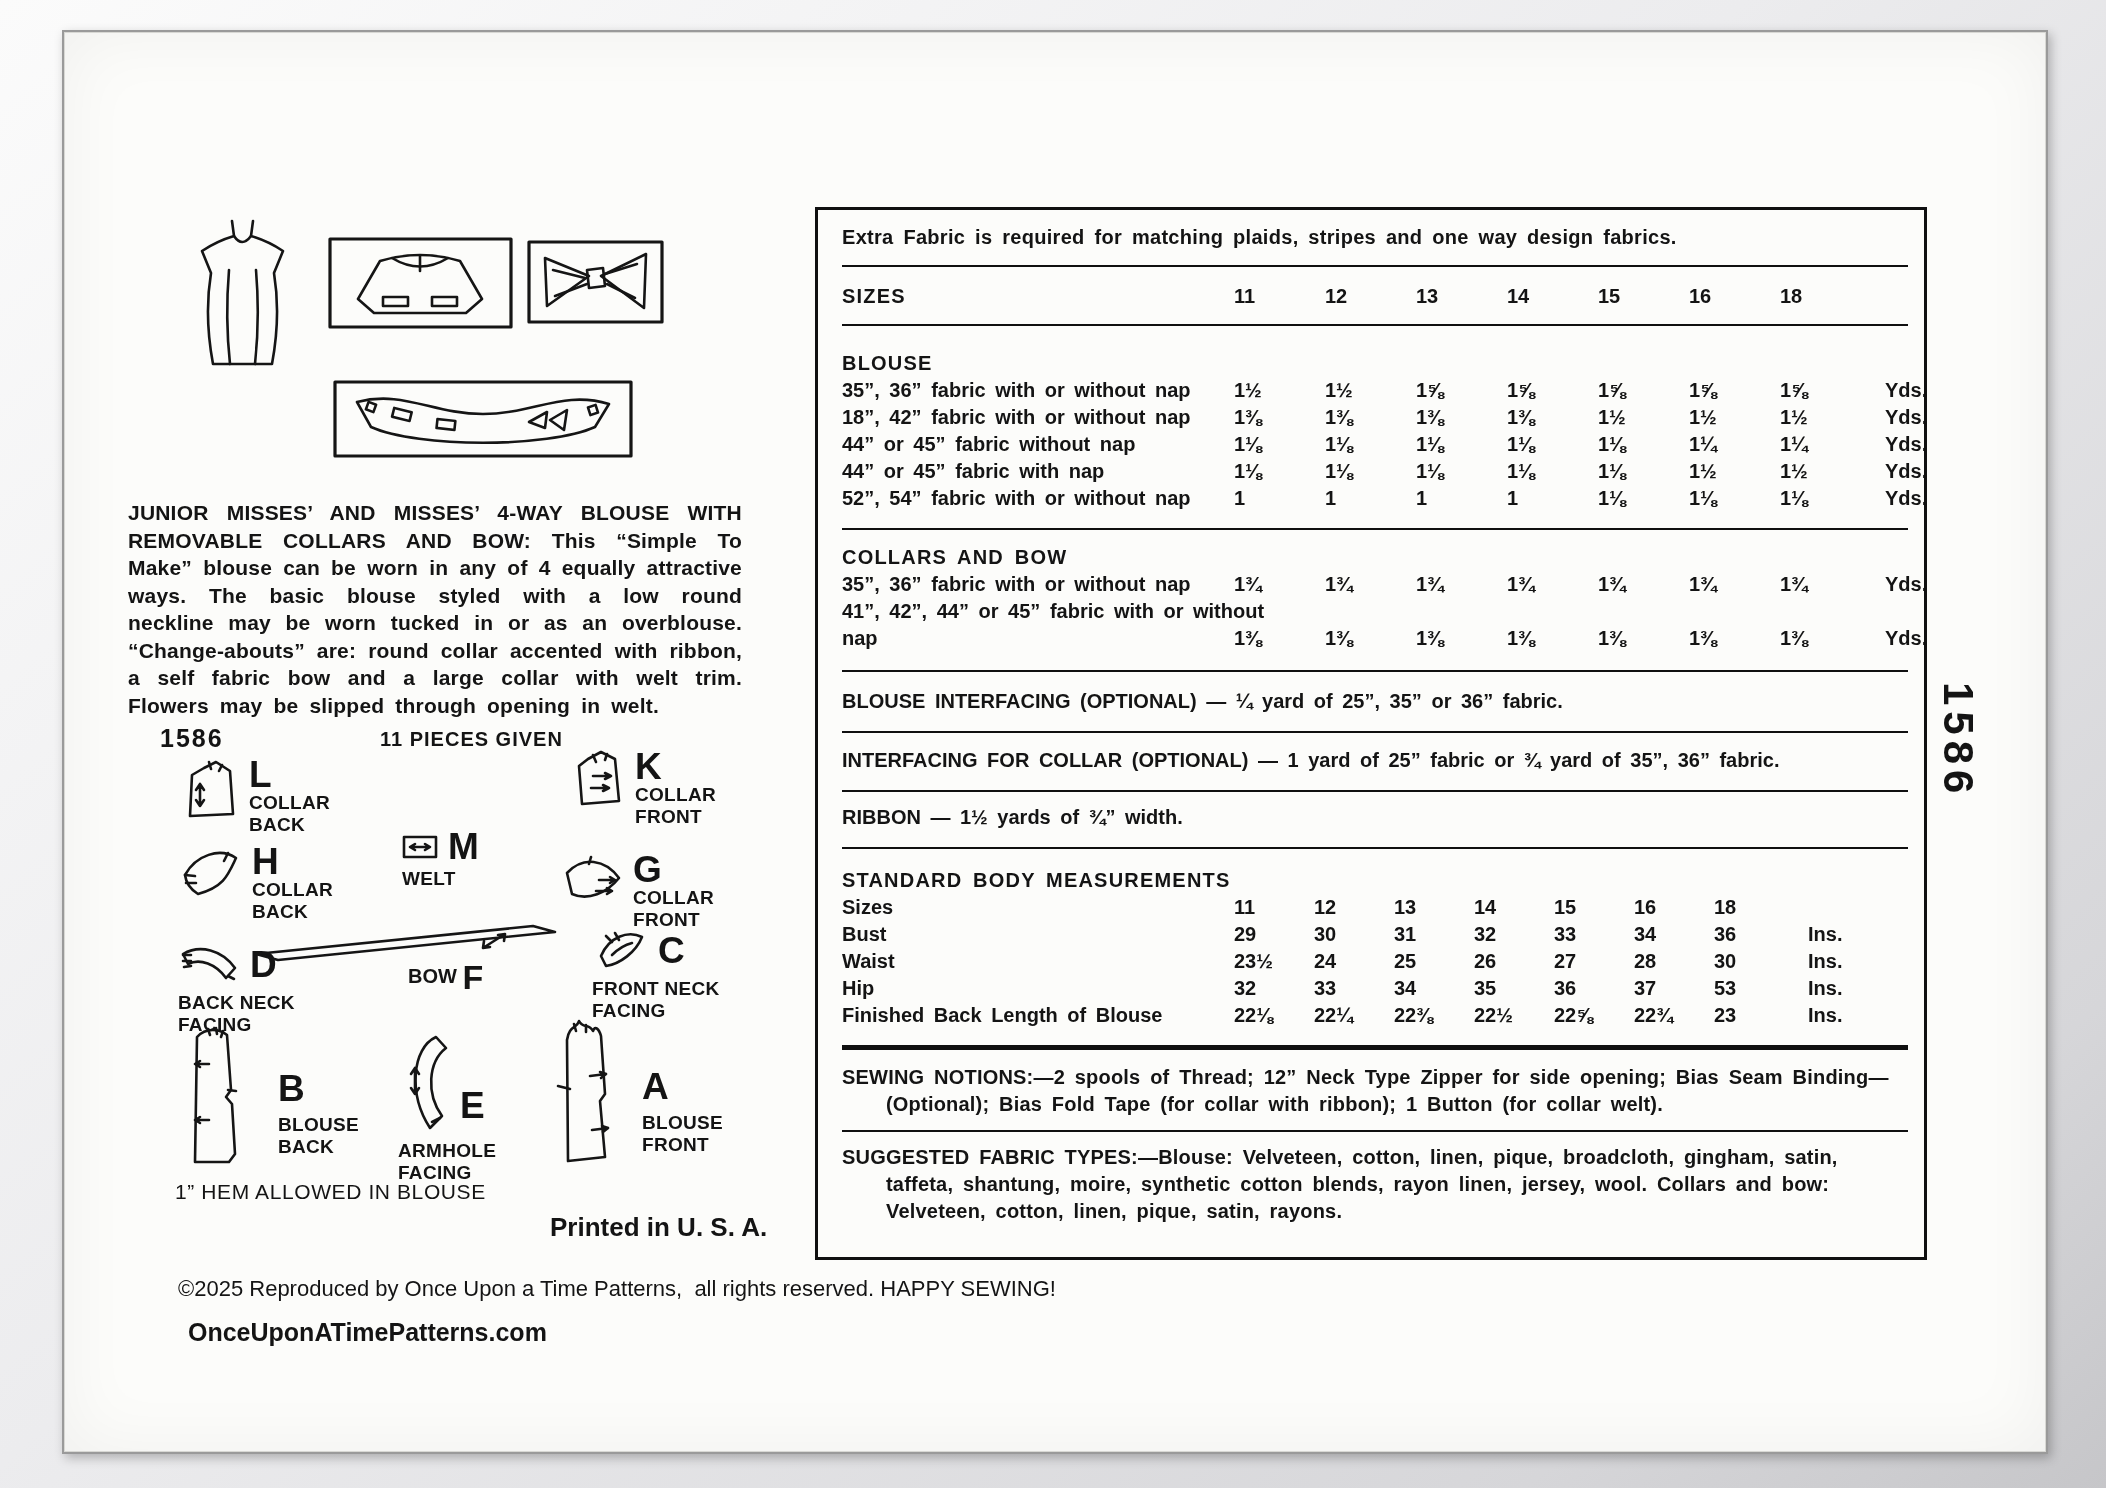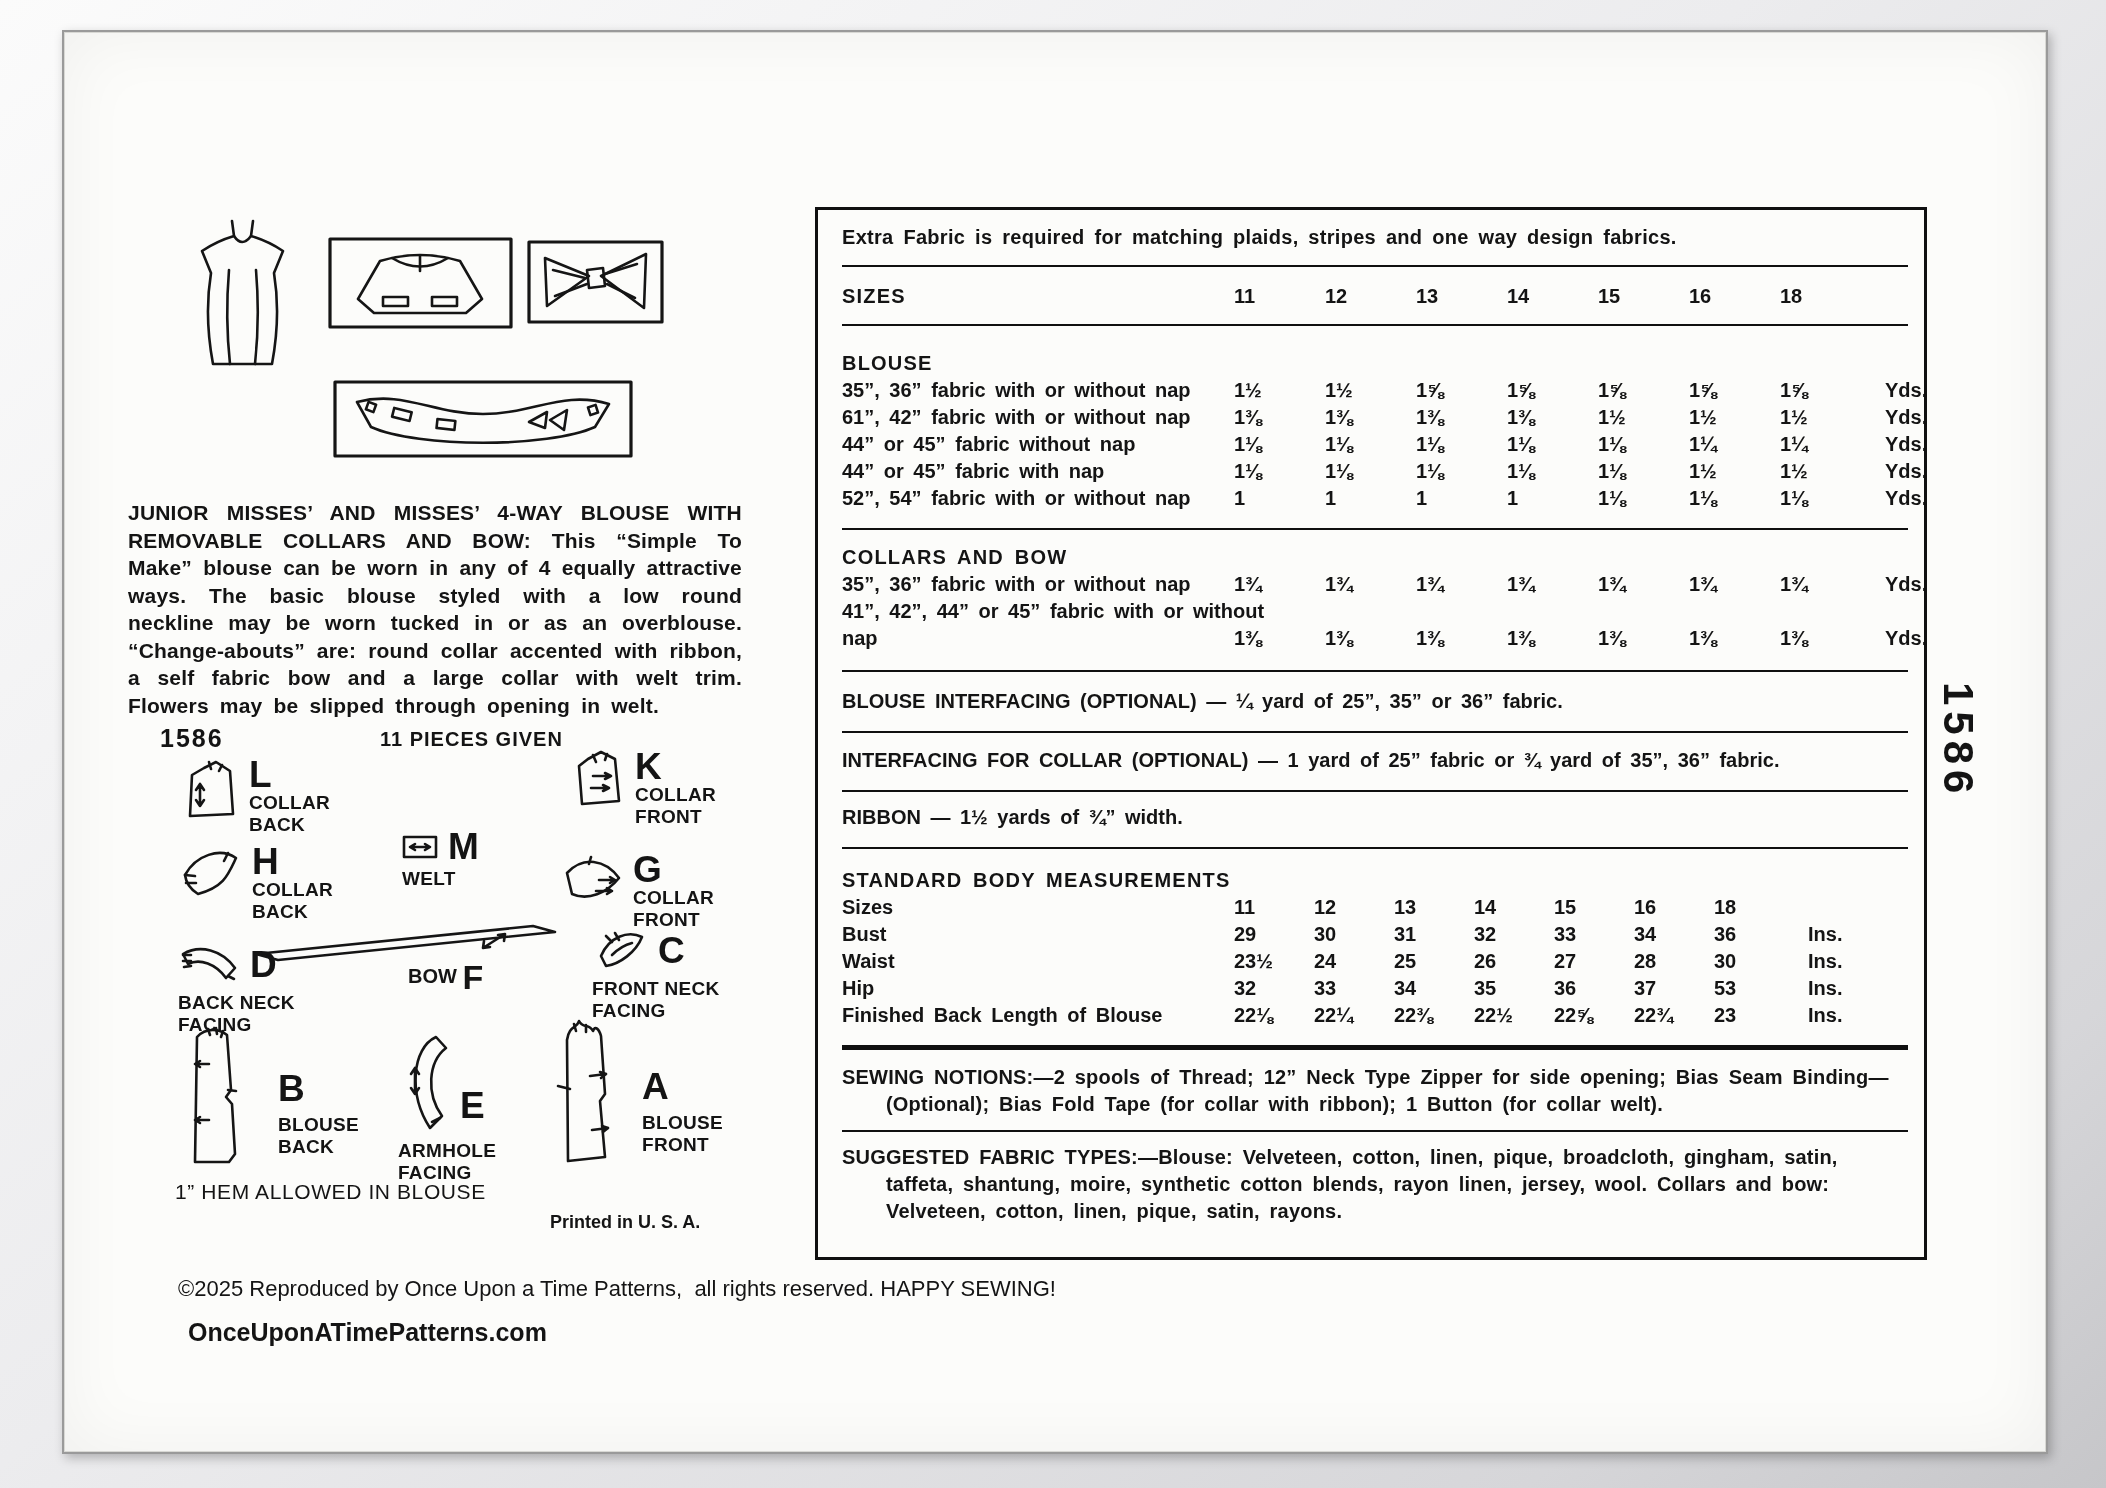--- a/index.html
+++ b/index.html
@@ -22,21 +22,21 @@
 
   .piece{position:absolute;display:flex;gap:10px;align-items:flex-start;}
   .piece .pcol{display:flex;flex-direction:column;}
   .pletter{font-size:37px;font-weight:700;line-height:34px;}
   .pname{font-size:19px;font-weight:700;line-height:21.5px;letter-spacing:.3px;}
   .under{flex-direction:column;gap:4px;}
   .under .prow{display:flex;gap:10px;align-items:center;}
   .bowf-label{position:absolute;left:408px;top:960px;font-size:20px;font-weight:700;}
   .bowf-label .pletter{font-size:34px;vertical-align:-6px;}
   .hem-note{position:absolute;left:175px;top:1180px;font-size:21px;font-weight:400;letter-spacing:.6px;}
-  .printed{position:absolute;left:550px;top:1212px;font-size:18px;font-weight:700;}
+  .printed{position:absolute;left:550px;top:1212px;font-size:26px;font-weight:700;}
 
   
   .ftable{position:absolute;left:815px;top:207px;width:1112px;height:1053px;box-sizing:border-box;
     border:3px solid #101010;padding:10px 16px 0 24px;overflow:hidden;
     font-size:20px;font-weight:700;line-height:27px;word-spacing:4px;}
   .rule{border-top:2px solid #101010;margin-top:14px;}
   .rule.thick{border-top:5px solid #101010;}
   .note{margin-top:4px;letter-spacing:.3px;}
   .sechdr{letter-spacing:1.2px;}
   .trow{display:grid;grid-template-columns:392px repeat(7,91px) auto;align-items:baseline;}
@@ -261,21 +261,21 @@
       <span class="val">1½</span>
       <span class="val">1½</span>
       <span class="val">1⅝</span>
       <span class="val">1⅝</span>
       <span class="val">1⅝</span>
       <span class="val">1⅝</span>
       <span class="val">1⅝</span>
       <span class="unit">Yds.</span>
     </div>
     <div class="trow">
-      <span class="lbl">61”, 42” fabric with or without nap</span>
+      <span class="lbl">18”, 42” fabric with or without nap</span>
       <span class="val">1⅜</span>
       <span class="val">1⅜</span>
       <span class="val">1⅜</span>
       <span class="val">1⅜</span>
       <span class="val">1½</span>
       <span class="val">1½</span>
       <span class="val">1½</span>
       <span class="unit">Yds.</span>
     </div>
     <div class="trow">

